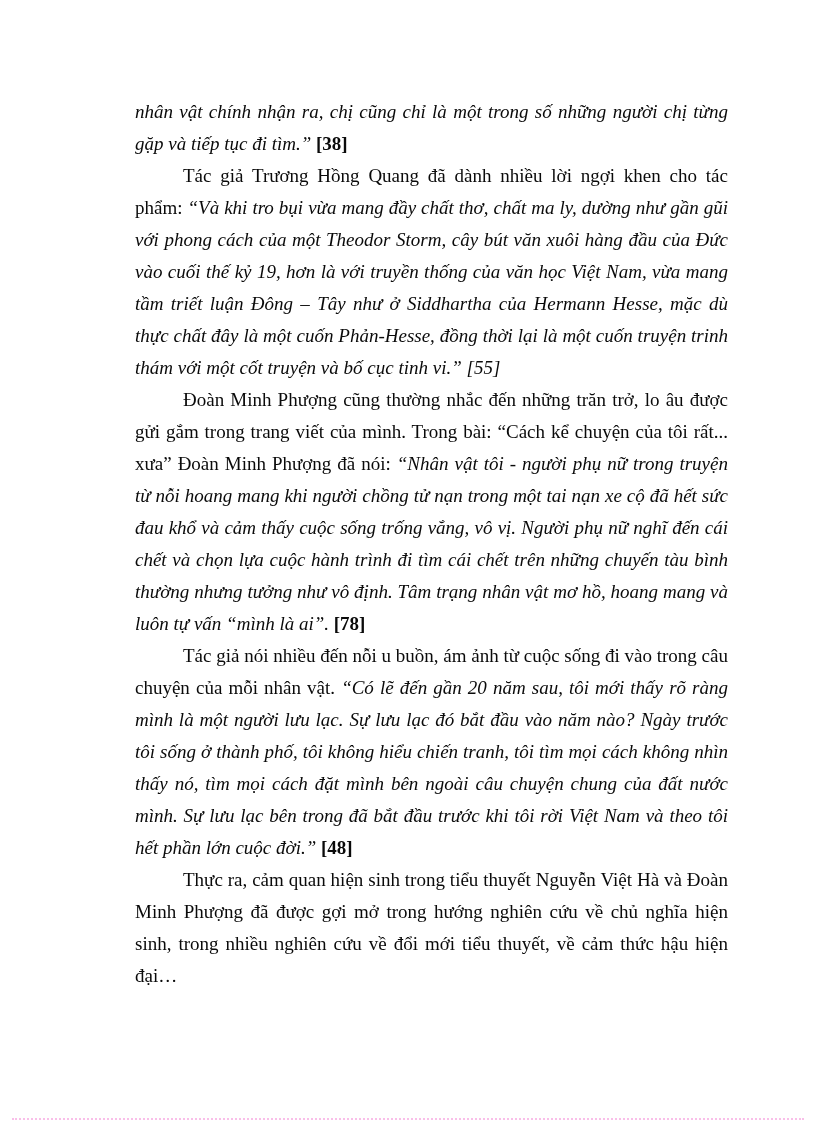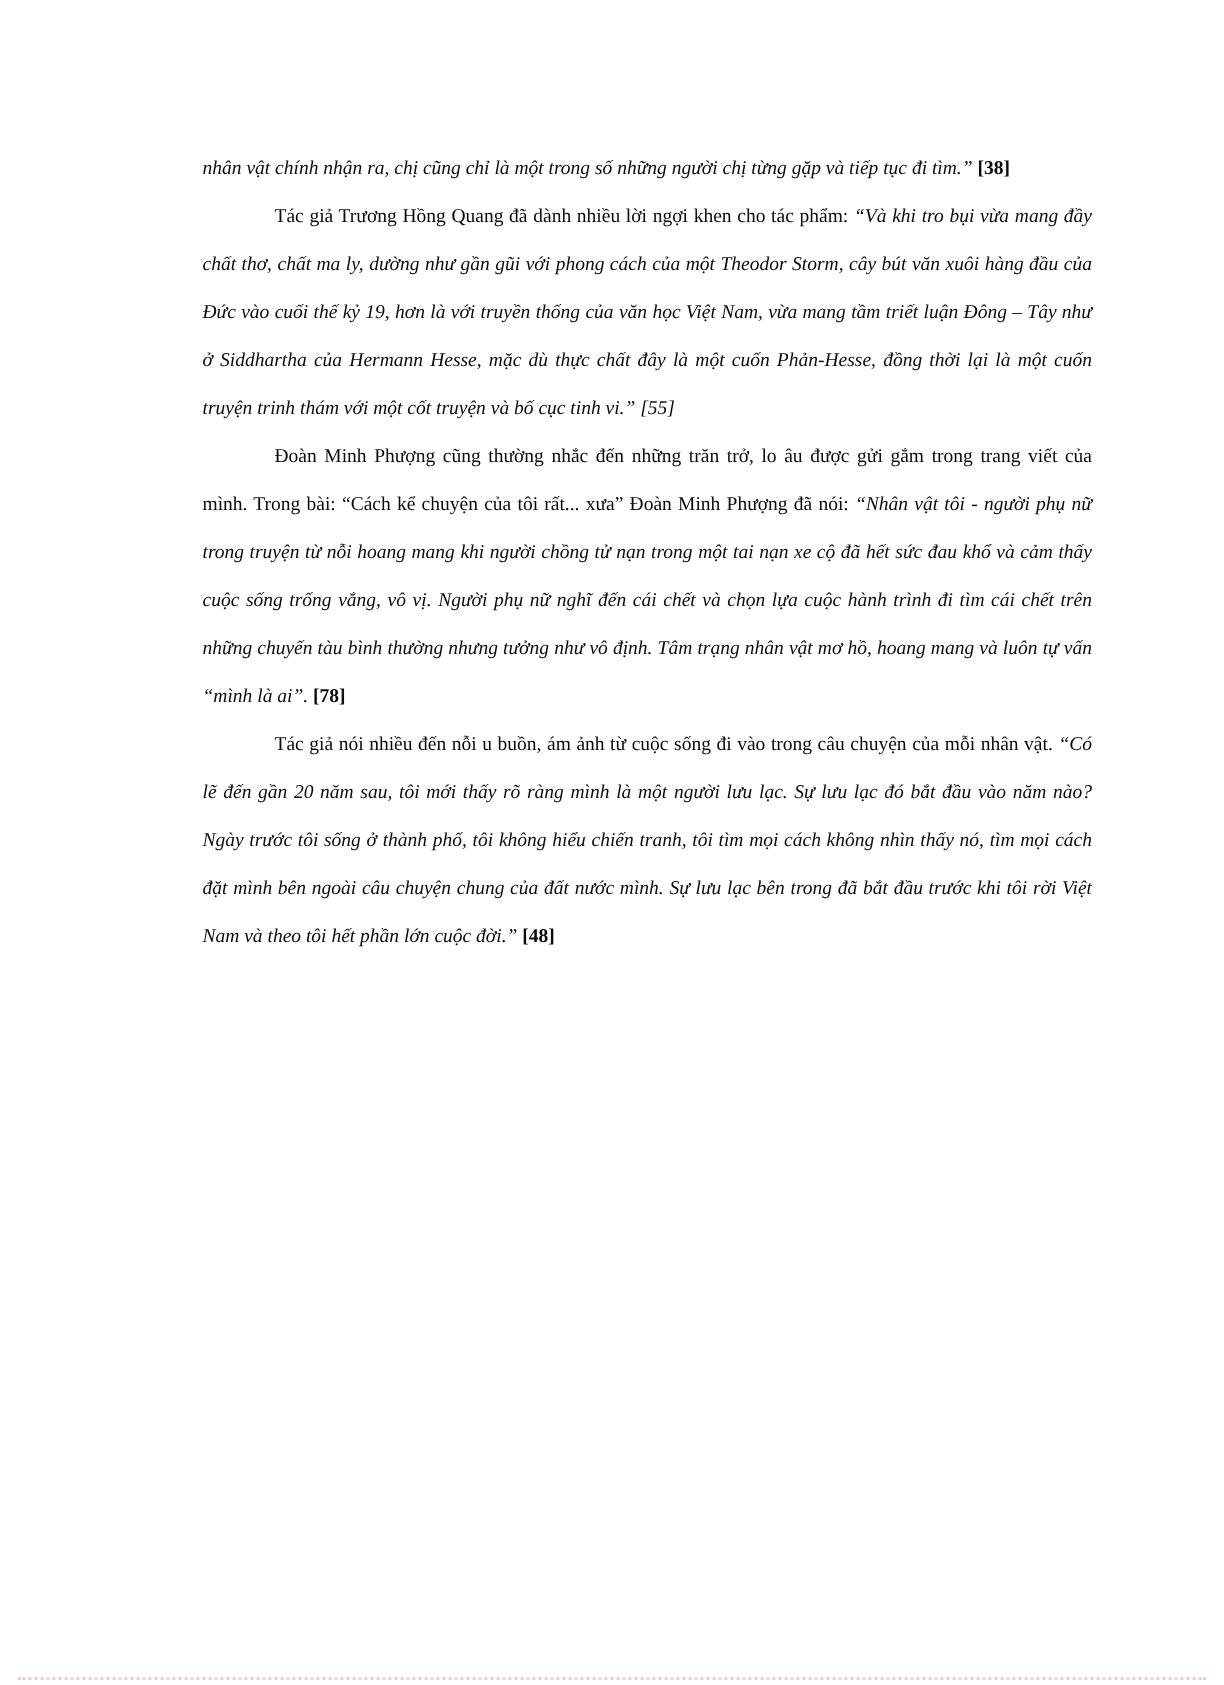--- a/index.html
+++ b/index.html
@@ -18,21 +18,21 @@
   .page {
     position: absolute;
     inset: 0;
     background: #ffffff;
   }
   .text-block {
     position: absolute;
     left: 135px;
     top: 96px;
     width: 593px;
-    font-size: 13px;
+    font-size: 19px;
     line-height: 32px;
     text-align: justify;
   }
   p.para {
     margin: 0;
     padding: 0;
   }
   p.para.indent {
     text-indent: 48px;
     font-family: Liberation Serif, serif;
@@ -51,15 +51,16 @@
 </style>
 </head>
 <body>
 
 <div class="page">
   <div class="text-block">
       <p class="para"><span class="run-italic">nhân vật chính nhận ra, chị cũng chỉ là một trong số những người chị từng gặp và tiếp tục đi tìm.” </span><span class="run-bold">[38]</span></p>
       <p class="para indent"><span class="run-normal">Tác giả Trương Hồng Quang đã dành nhiều lời ngợi khen cho tác phẩm: </span><span class="run-italic">“Và khi tro bụi vừa mang đầy chất thơ, chất ma ly, dường như gần gũi với phong cách của một Theodor Storm, cây bút văn xuôi hàng đầu của Đức vào cuối thế kỷ 19, hơn là với truyền thống của văn học Việt Nam, vừa mang tầm triết luận Đông – Tây như ở Siddhartha của Hermann Hesse, mặc dù thực chất đây là một cuốn Phản-Hesse, đồng thời lại là một cuốn truyện trinh thám với một cốt truyện và bố cục tinh vi.” [55]</span></p>
       <p class="para indent"><span class="run-normal">Đoàn Minh Phượng cũng thường nhắc đến những trăn trở, lo âu được gửi gắm trong trang viết của mình. Trong bài: “Cách kể chuyện của tôi rất... xưa” Đoàn Minh Phượng đã nói: </span><span class="run-italic">“Nhân vật tôi - người phụ nữ trong truyện từ nỗi hoang mang khi người chồng tử nạn trong một tai nạn xe cộ đã hết sức đau khổ và cảm thấy cuộc sống trống vắng, vô vị. Người phụ nữ nghĩ đến cái chết và chọn lựa cuộc hành trình đi tìm cái chết trên những chuyến tàu bình thường nhưng tưởng như vô định. Tâm trạng nhân vật mơ hồ, hoang mang và luôn tự vấn “mình là ai”. </span><span class="run-bold">[78]</span></p>
       <p class="para indent"><span class="run-normal">Tác giả nói nhiều đến nỗi u buồn, ám ảnh từ cuộc sống đi vào trong câu chuyện của mỗi nhân vật. </span><span class="run-italic">“Có lẽ đến gần 20 năm sau, tôi mới thấy rõ ràng mình là một người lưu lạc. Sự lưu lạc đó bắt đầu vào năm nào? Ngày trước tôi sống ở thành phố, tôi không hiểu chiến tranh, tôi tìm mọi cách không nhìn thấy nó, tìm mọi cách đặt mình bên ngoài câu chuyện chung của đất nước mình. Sự lưu lạc bên trong đã bắt đầu trước khi tôi rời Việt Nam và theo tôi hết phần lớn cuộc đời.” </span><span class="run-bold">[48]</span></p>
+      <p class="para indent"><span class="run-normal">Thực ra, cảm quan hiện sinh trong tiểu thuyết Nguyễn Việt Hà và Đoàn Minh Phượng đã được gợi mở trong hướng nghiên cứu về chủ nghĩa hiện sinh, trong nhiều nghiên cứu về đổi mới tiểu thuyết, về cảm thức hậu hiện đại…</span></p>
     </div>
   <div class="page-edge-dots"></div>
 </div>
 
 </body></html>

